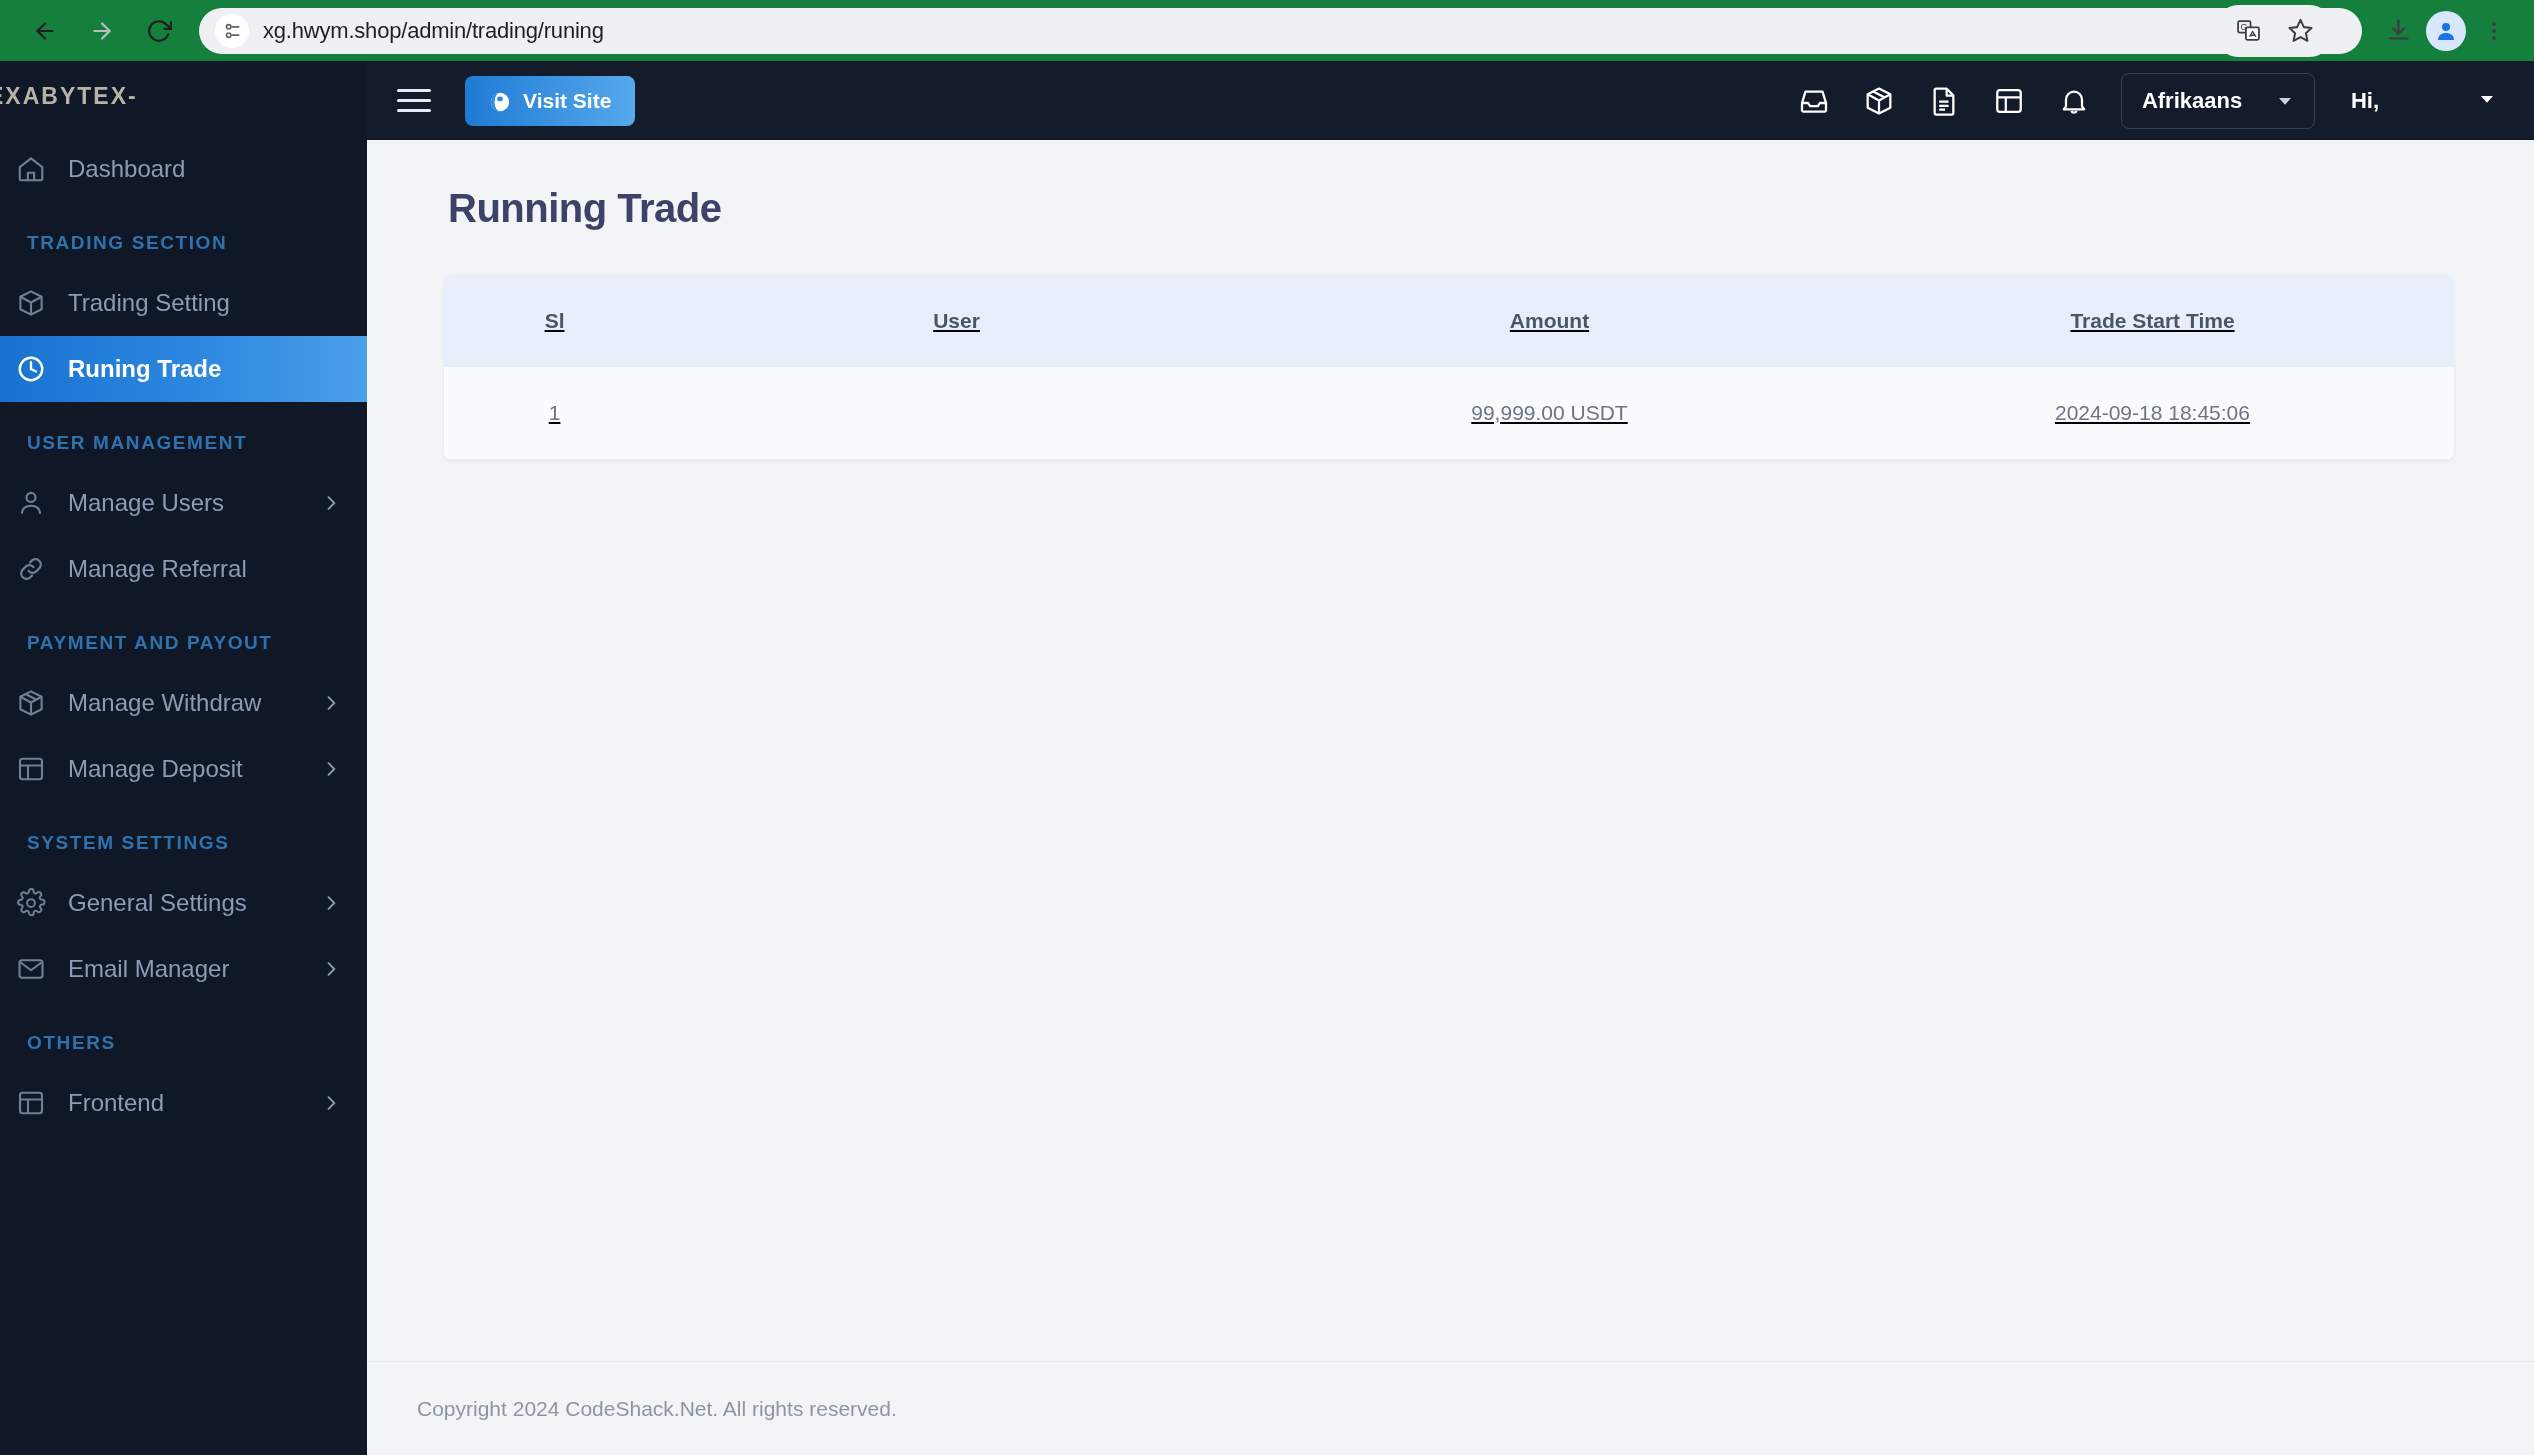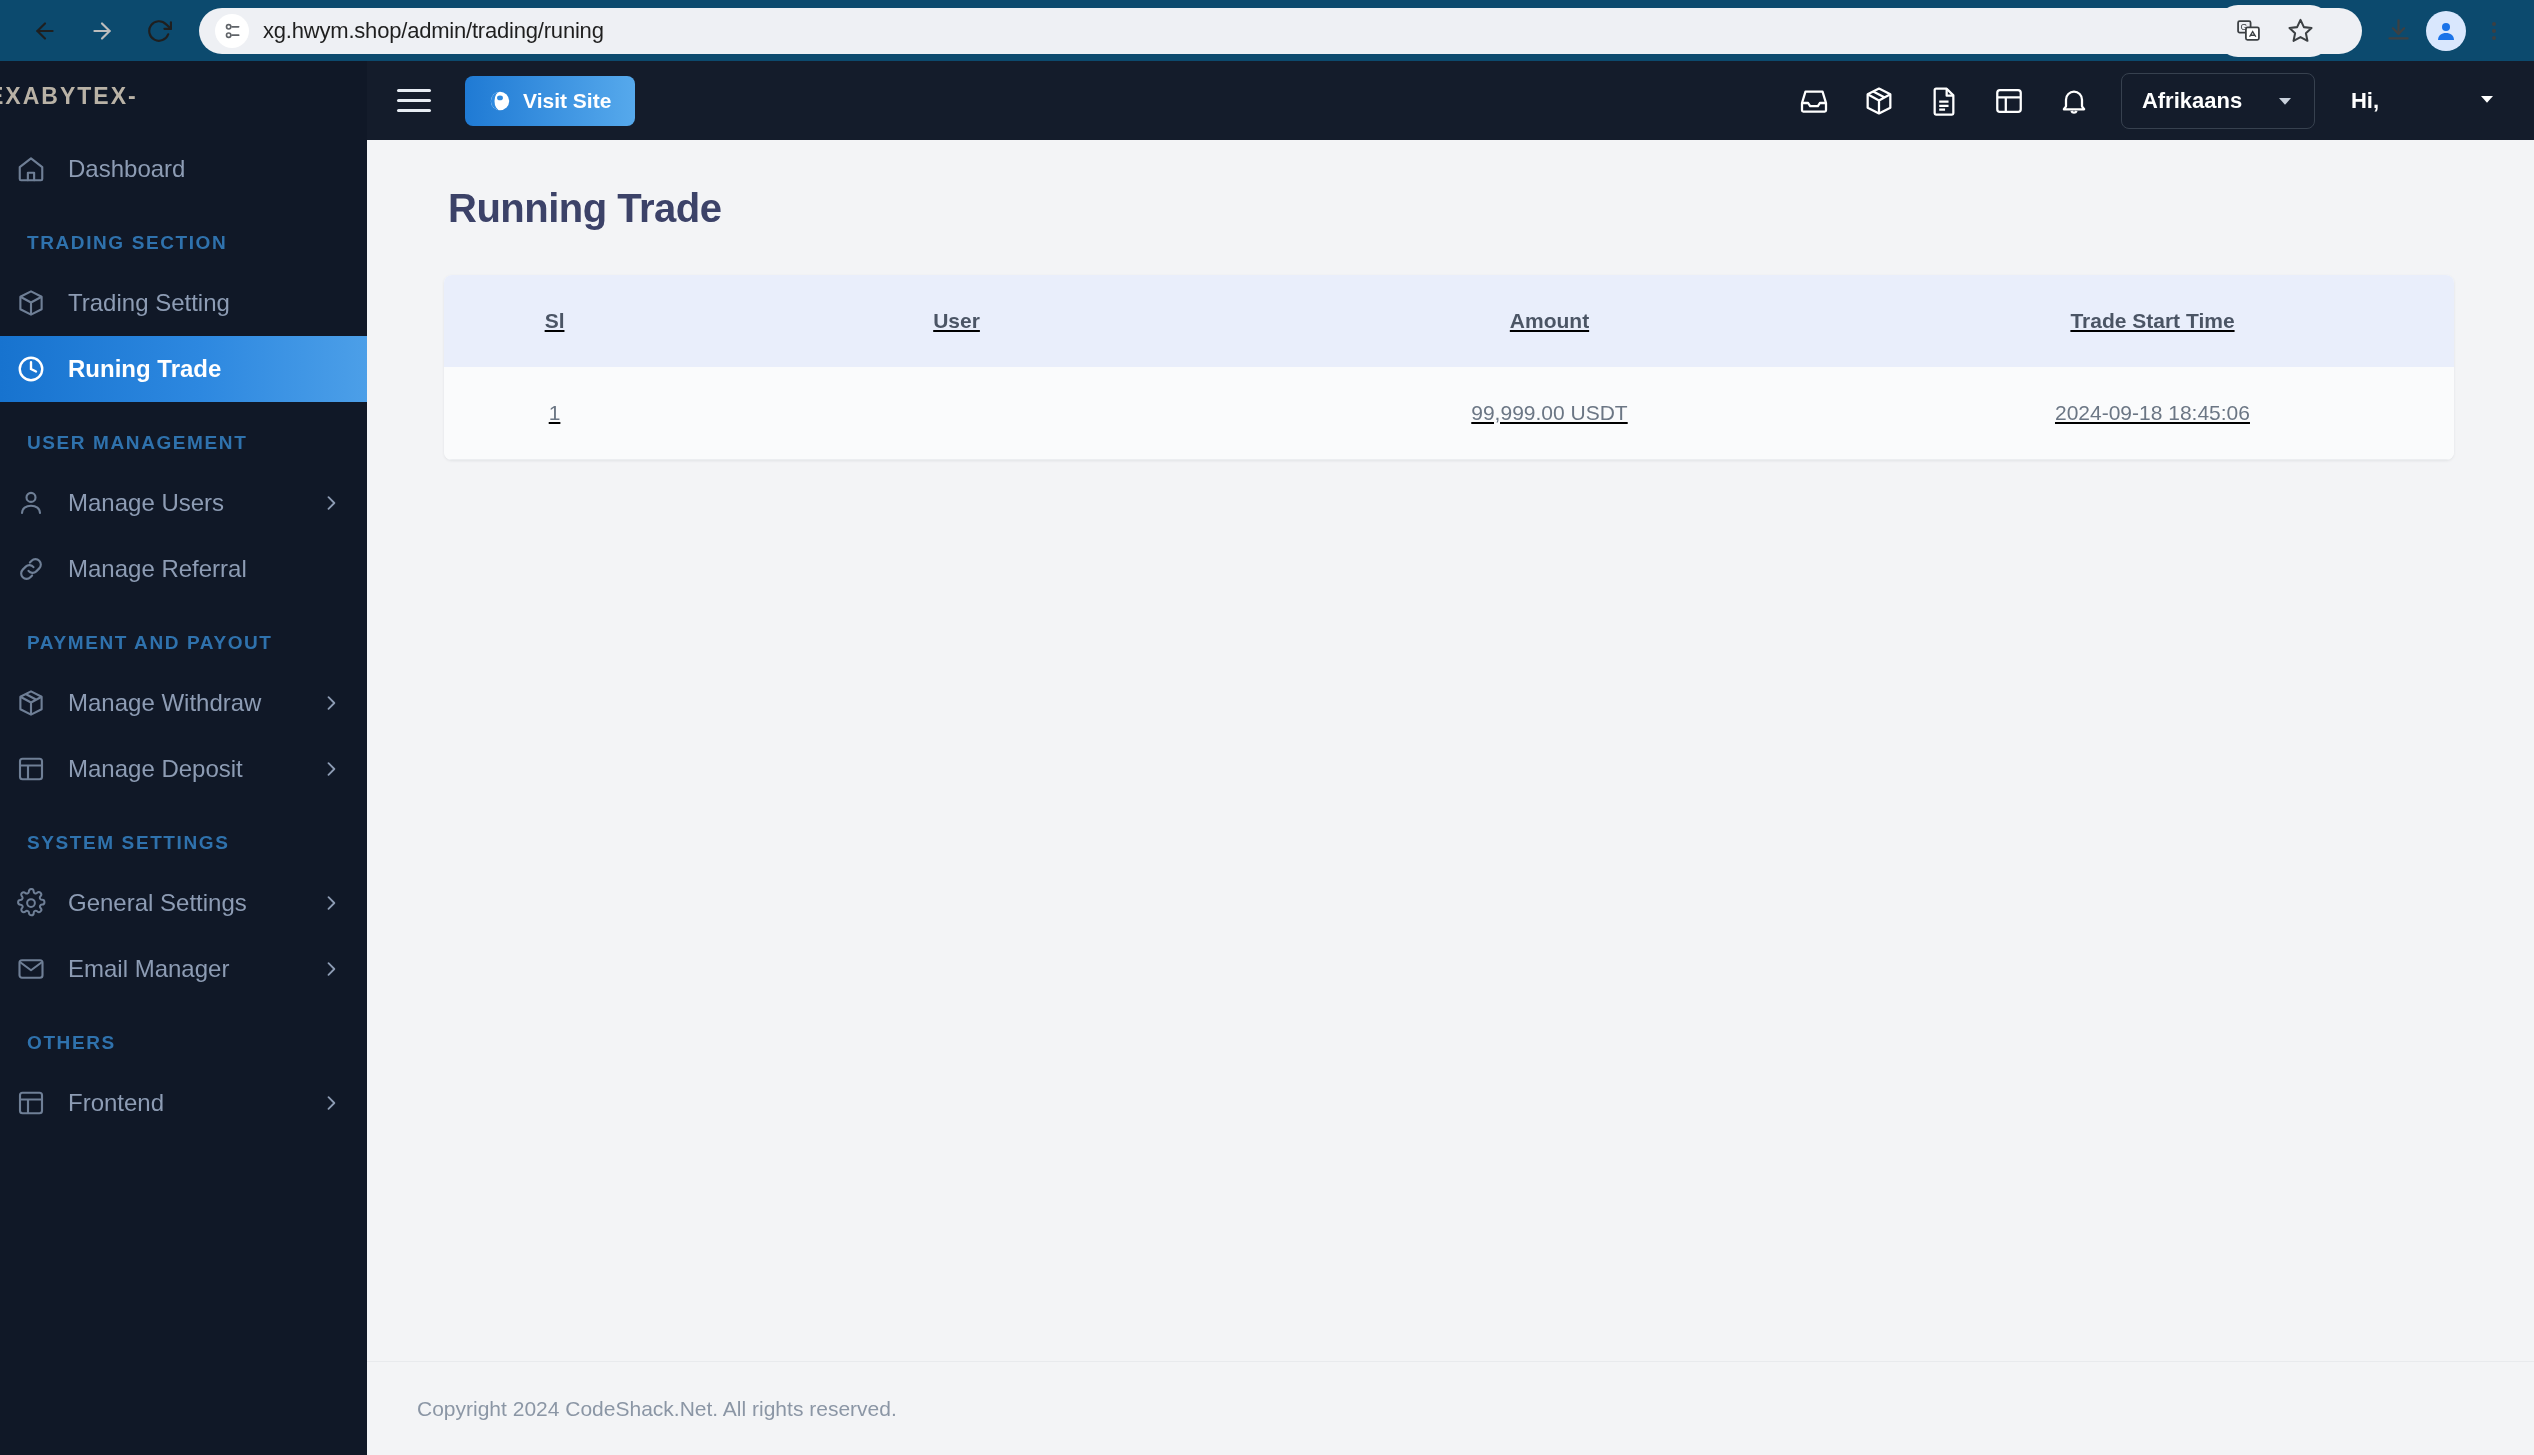--- a/index.html
+++ b/index.html
@@ -5,21 +5,21 @@
   * { box-sizing: border-box; margin: 0; padding: 0; }
   html, body {
     width: 2534px; height: 1455px;
     font-family: "Liberation Sans", sans-serif;
     background: #ffffff; overflow: hidden;
   }
 
   
   .browser-bar {
     height: 61px; width: 100%;
-    background: #0c4a6e;
+    background: #15803d;
     display: flex; align-items: center;
     padding: 0 18px;
     gap: 4px;
   }
   .nav-btn {
     width: 53px; height: 53px;
     display: flex; align-items: center; justify-content: center;
     border-radius: 50%;
     color: #1f1f1f;
   }
@@ -132,21 +132,21 @@
   .hamburger {
     width: 46px; height: 46px;
     display: flex; flex-direction: column; justify-content: center;
     gap: 7px; margin-right: 22px;
   }
   .hamburger span {
     display: block; height: 3px; width: 34px;
     background: #e7ecf3; border-radius: 2px;
   }
   .visit-site {
-    display: flex; align-items: center; gap: 12px;
+    display: flex; align-items: flex-end; gap: 12px;
     background: linear-gradient(90deg, #1f7ad4 0%, #56a9ec 100%);
     color: #fff; font-size: 21px; font-weight: 700;
     padding: 13px 24px; border-radius: 8px;
     white-space: nowrap;
   }
   .top-right {
     margin-left: auto;
     display: flex; align-items: center; gap: 0px;
   }
   .top-icon {

